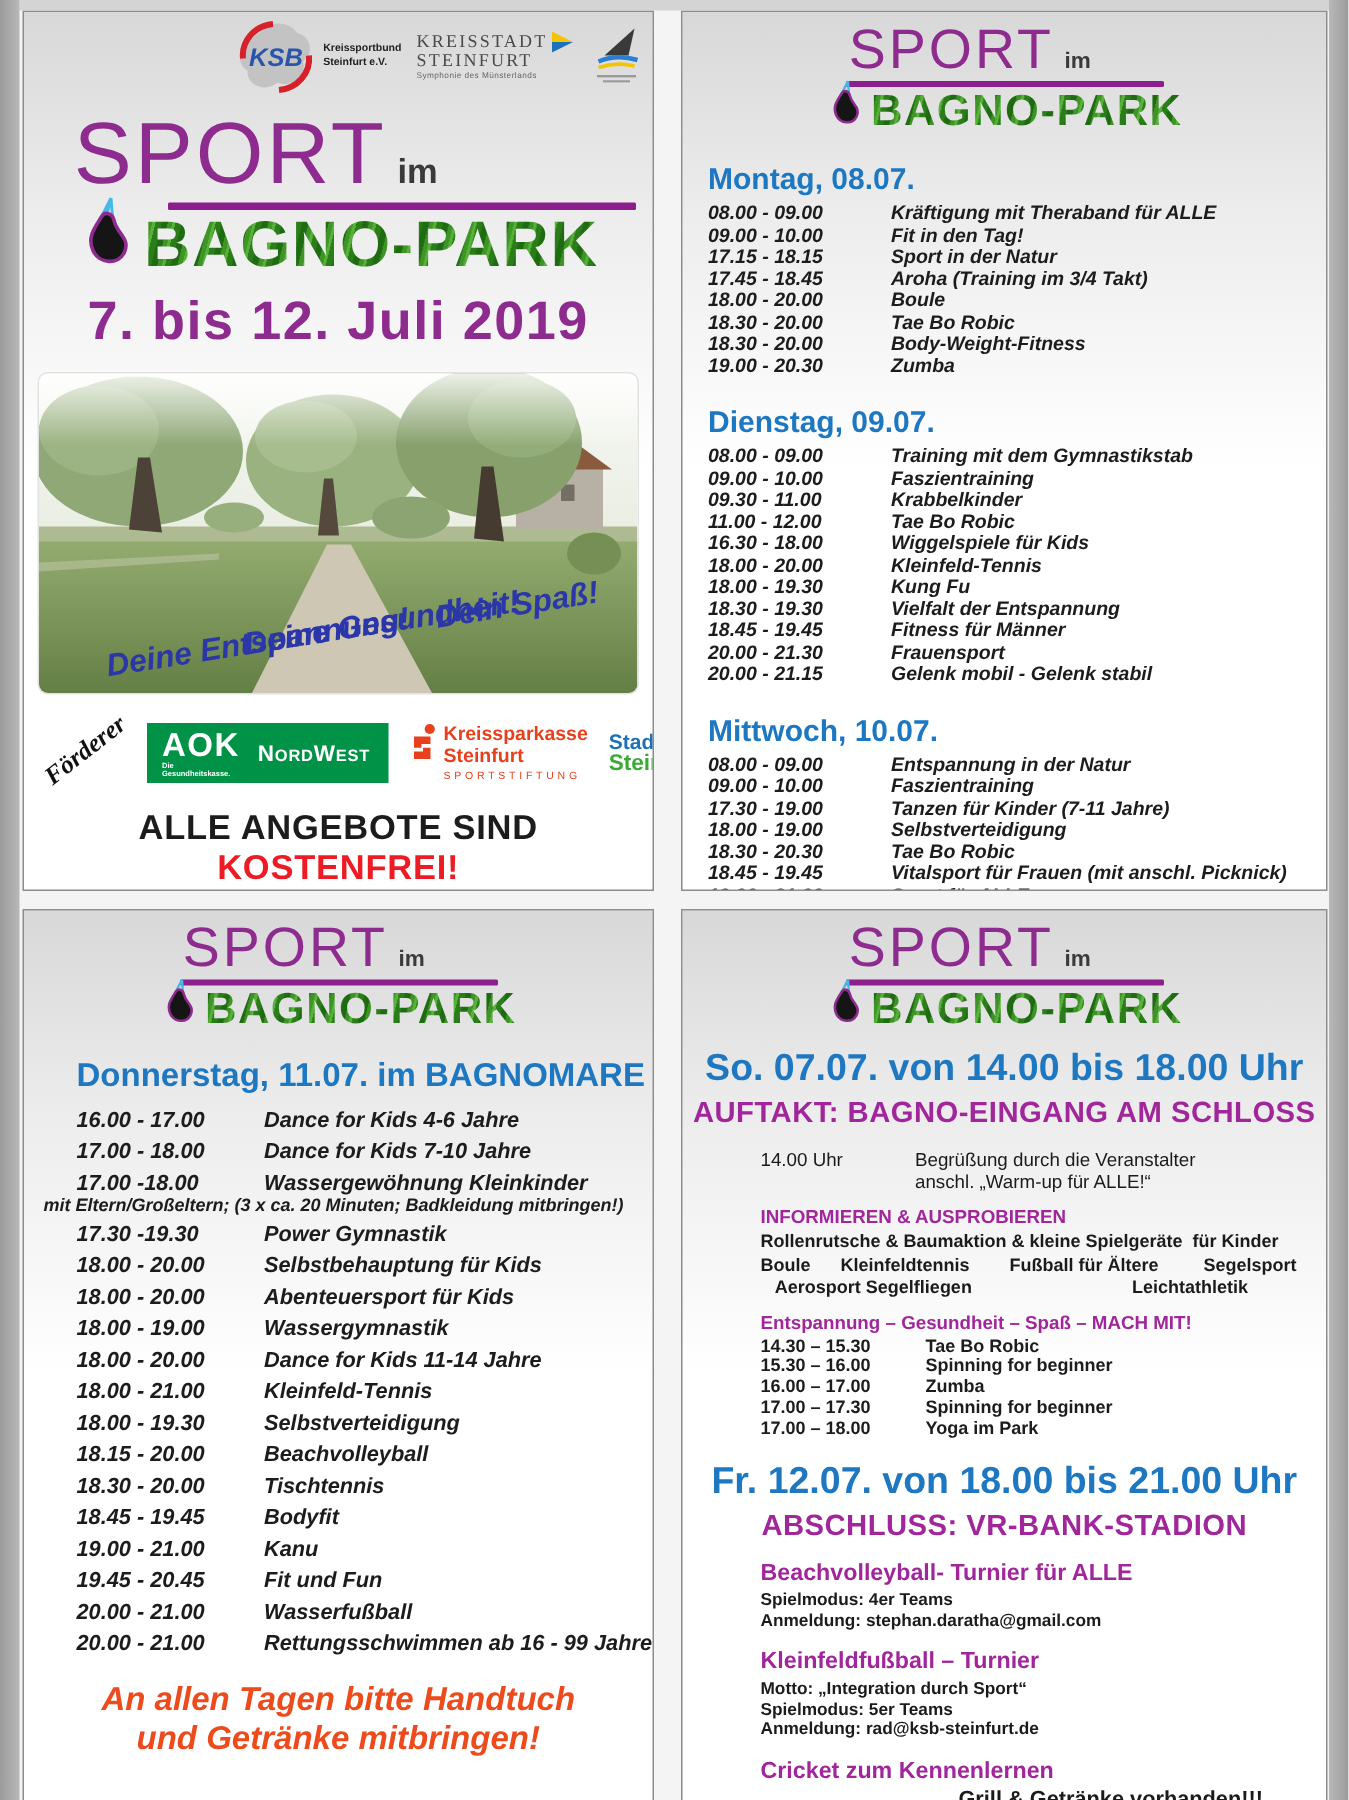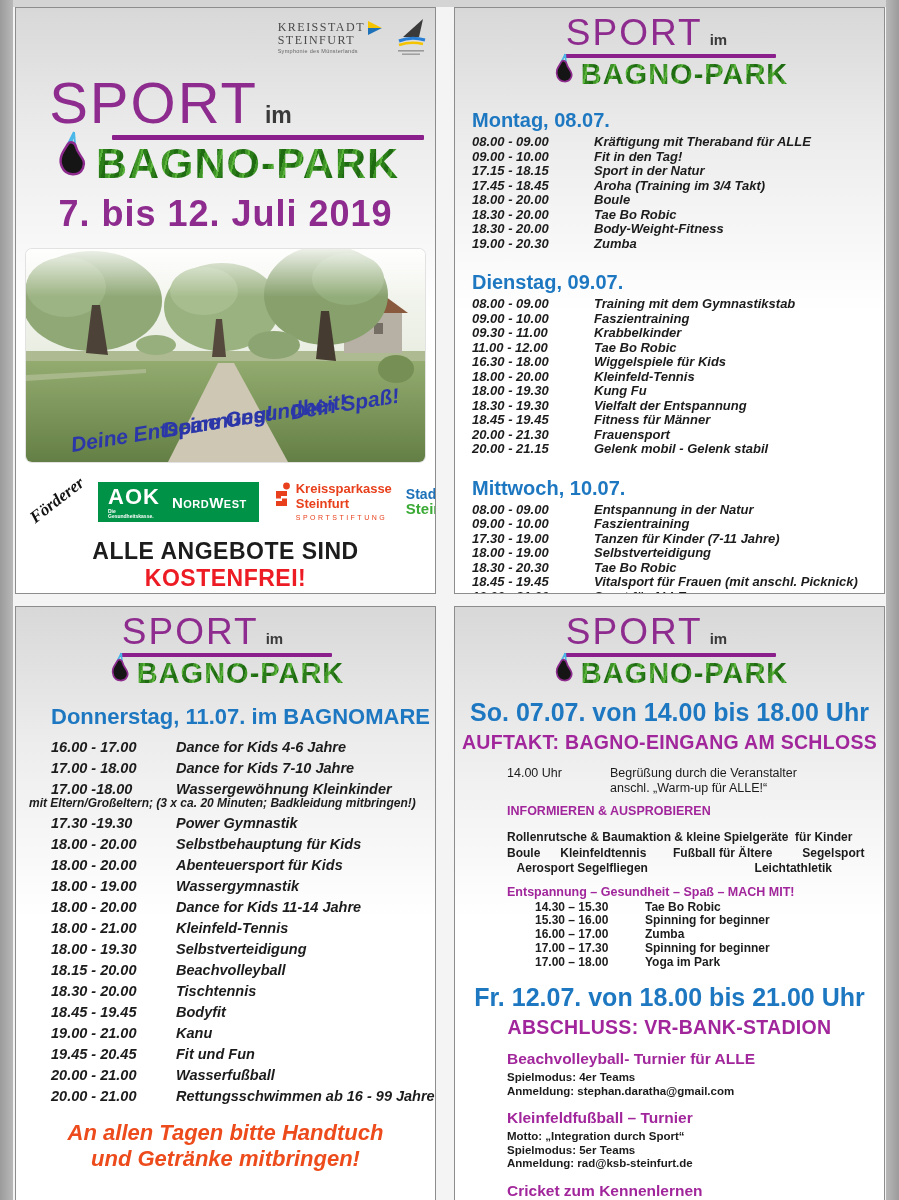--- a/index.html
+++ b/index.html
@@ -106,40 +106,52 @@
   .thu-warning { color:#ed4b1c; font-weight:700; font-style:italic; font-size:22px; text-align:center; line-height:26px; margin-top:16px; }
 
   
   #panel-we .big-blue { color:#1d78c1; font-size:25px; font-weight:800; text-align:center; }
   #panel-we .big-purple { color:#a1269b; font-size:19.5px; font-weight:800; text-align:center; margin-top:4px; letter-spacing:.3px; }
   .we-body { padding-left:52px; padding-right:10px; }
   .welcome { display:grid; grid-template-columns:70px 1fr; column-gap:33px; font-size:12.5px; font-weight:400; margin-top:12px; line-height:15px; }
   .welcome .wl2 { grid-column:2; }
   .mini-heading { color:#a1269b; font-weight:800; font-size:12.5px; margin-top:8px; }
   .inform-line { font-size:12px; font-weight:700; white-space:pre; line-height:15.5px; }
-  .inform-lines { margin-top:12px; }
+  .inform-lines { margin-top:2px; }
   #panel-we .entry { grid-template-columns:110px 1fr; font-size:12px; line-height:13.8px; font-style:normal; }
-  #panel-we .entries { margin-top:2px;margin-left:28px; }
+  #panel-we .entries { margin-top:2px; }
   #panel-we .fr-title { margin-top:14px; }
   .tourney { margin-top:11px; }
   .tourney-title { color:#a1269b; font-size:15.5px; font-weight:800; }
   .tourney-line { font-size:11.5px; font-weight:700; line-height:13.5px; }
   .tourney-line.first { margin-top:3px; }
   .grill-note { font-size:14.5px; font-weight:800; text-align:right; padding-right:42px; margin-top:2px; }
 </style>
 </head>
 <body>
 
 <div class="edge left"></div>
 <div class="edge right"></div>
 <div class="topband"></div>
 
 <section class="panel" id="panel-main">
 
   <div class="logo-row">
+    <div class="ksb-logo">
+      <svg width="58" height="50" viewBox="0 0 58 50">
+        <path d="M20,7 C27,0 39,2 43,9 C52,11 55,22 47,28 C50,38 40,46 30,42 C22,49 9,44 10,34 C2,30 4,15 12,13 Z" fill="#c3c3c3"></path>
+        <path d="M7,26 A22,21 0 0 1 27,3" stroke="#d6202a" stroke-width="4" fill="none"></path>
+        <path d="M51,24 A22,21 0 0 1 31,47" stroke="#d6202a" stroke-width="4" fill="none"></path>
+        <text x="29" y="31" text-anchor="middle" font-size="17" font-weight="bold" font-style="italic" fill="#2b55a8" font-family="Liberation Sans, sans-serif">KSB</text>
+      </svg>
+      <div class="ksb-caption">
+        <span>Kreissportbund</span>
+        <span>Steinfurt e.V.</span>
+      </div>
+    </div>
     <div class="kreisstadt-logo">
       <div class="ks-row">
         <div class="ks-text">
           <span>KREISSTADT</span>
           <span>STEINFURT</span>
         </div>
         <svg width="16" height="14" viewBox="0 0 16 14">
           <polygon points="1,0 15,7 1,7" fill="#f5c400"></polygon>
           <polygon points="1,14 15,7 1,7" fill="#1d71b8"></polygon>
         </svg>

